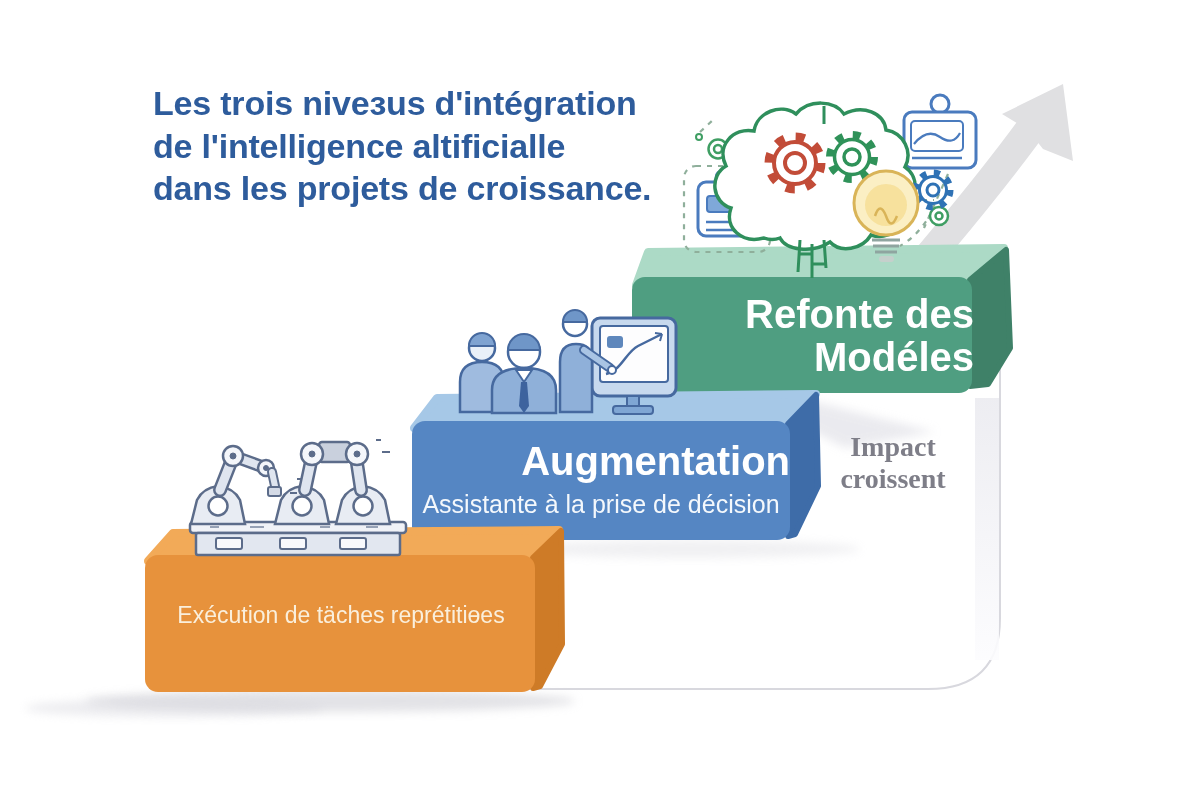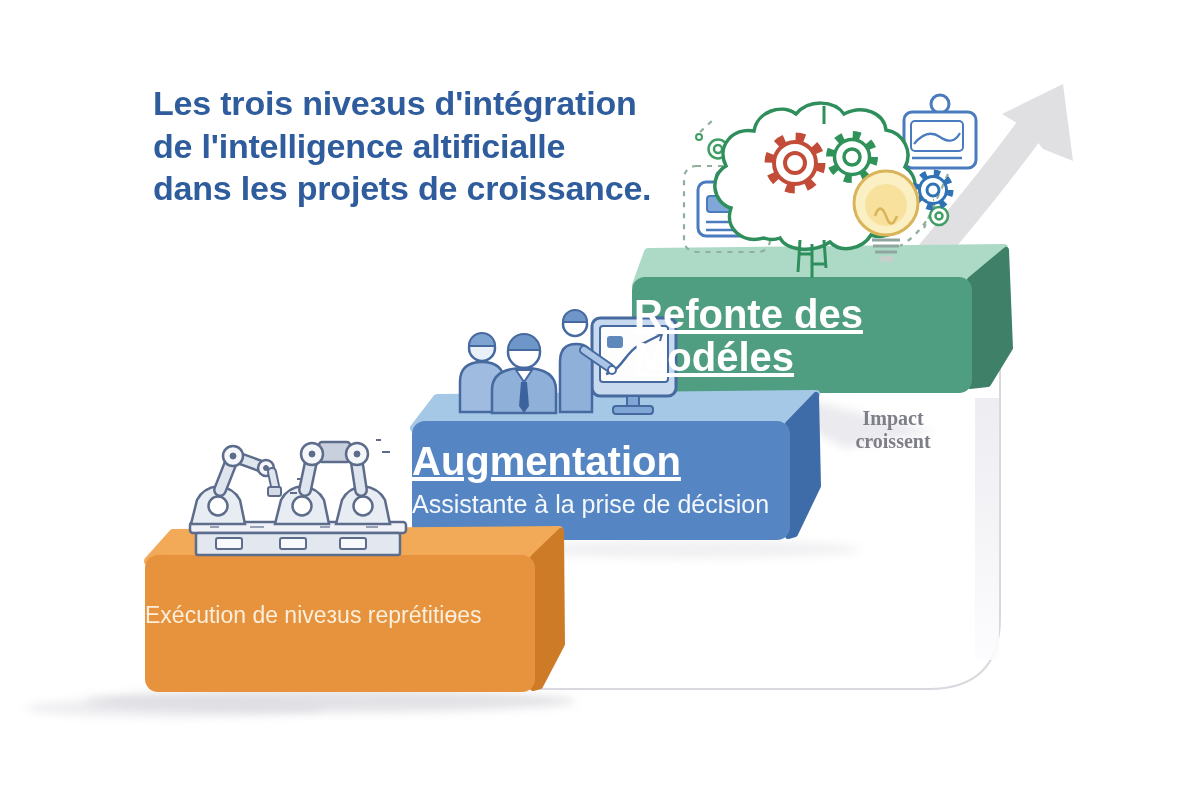--- a/index.html
+++ b/index.html
@@ -7,32 +7,32 @@
     position:relative;width:1200px;height:800px;overflow:hidden;
     background:#ffffff;font-family:"Liberation Sans",sans-serif;
   }
   .stage svg{position:absolute;left:0;top:0;}
   .txt{position:absolute;pointer-events:none;}
   .title{
     left:153px;top:82px;width:580px;
     font-size:34px;font-weight:bold;line-height:1.25;letter-spacing:-0.2px;
     color:var(--title-blue);white-space:pre-line;
   }
-  .step-label{font-weight:bold;color:#ffffff;text-align:left;text-decoration:underline;}
-  .step-sub{color:#f4f8fc;text-align:left;font-weight:normal;}
+  .step-label{font-weight:bold;color:#ffffff;text-align:right;}
+  .step-sub{color:#f4f8fc;text-align:center;font-weight:normal;}
   .green-label{left:634px;top:293px;width:340px;font-size:40px;line-height:1.08;}
   .blue-box{left:412px;top:441px;width:378px;text-align:center;}
   .blue-box .step-label{font-size:40px;line-height:1;}
   .blue-box .step-sub{font-size:25px;margin-top:9px;}
   .orange-box{left:145px;top:592px;width:392px;text-align:center;}
   .orange-box .step-label{font-size:40px;line-height:1;}
   .orange-box .step-sub{font-size:23px;margin-top:10px;color:#faefdc;}
   .impact{
-    left:813px;top:407px;width:160px;text-align:center;
-    font-family:"Liberation Serif",serif;font-size:20px;font-weight:600;
+    left:813px;top:431px;width:160px;text-align:center;
+    font-family:"Liberation Serif",serif;font-size:28px;font-weight:600;
     line-height:1.14;color:var(--impact-gray);white-space:pre-line;
   }
 </style>
 </head>
 <body>
 
 <div class="stage">
 
 <svg width="1200" height="800" viewBox="0 0 1200 800">
   <defs>
@@ -218,19 +218,19 @@
 dans les projets de croissance.</div>
 
 <div class="txt step-label green-label">Refonte des Modéles</div>
 
 <div class="txt blue-box">
   <div class="step-label">Augmentation</div>
   <div class="step-sub">Assistante à la prise de décision</div>
 </div>
 
 <div class="txt orange-box">
-  <div class="step-sub">Exécution de niveзus reprétitiɵes</div>
+  <div class="step-sub">Exécution de täches reprétitiɵes</div>
 </div>
 
 <div class="txt impact">Impact
 croissent</div>
 
 </div>
 
 </body></html>

